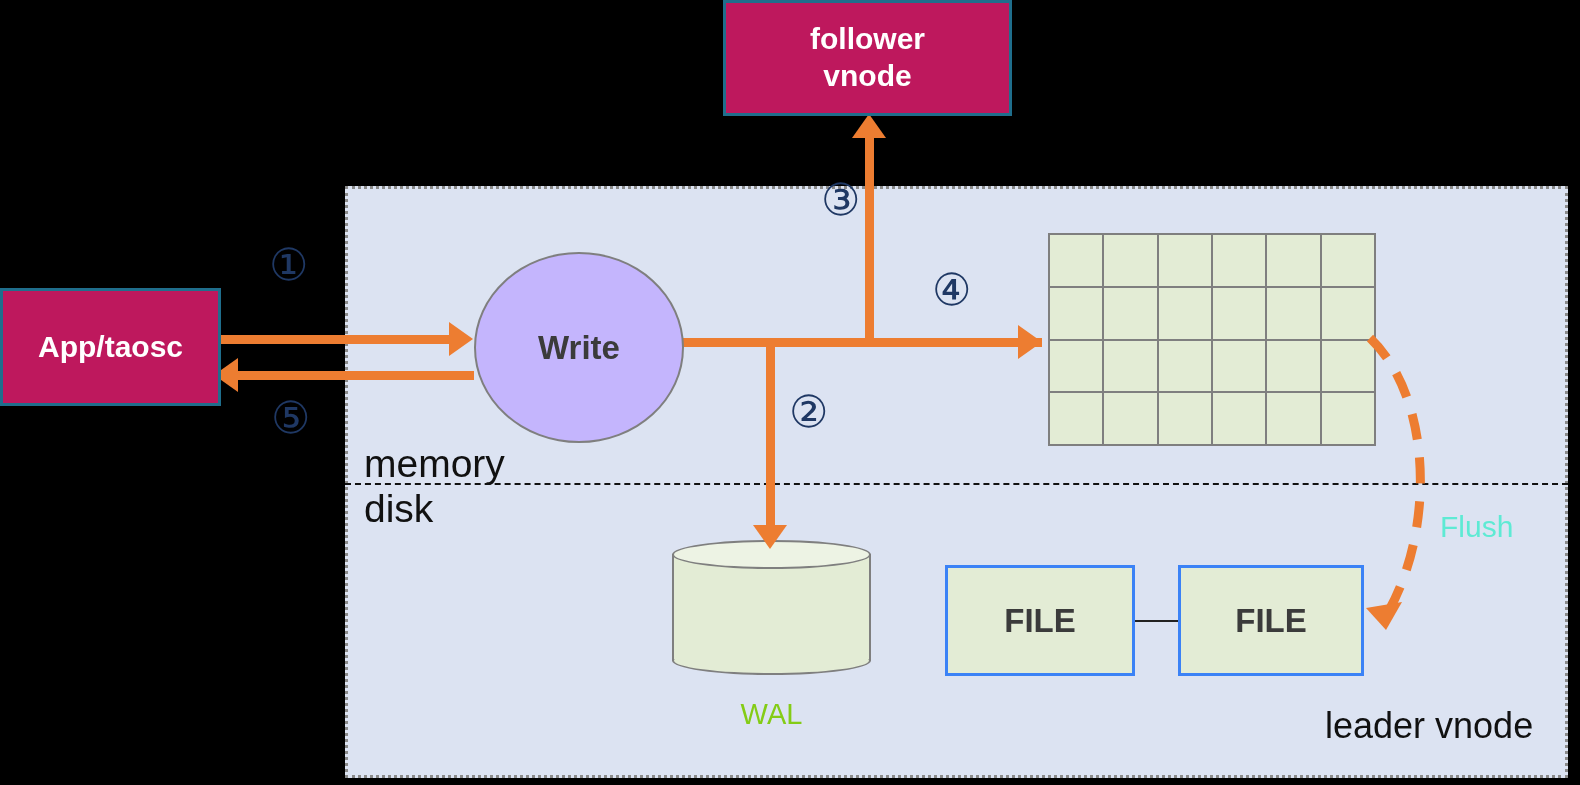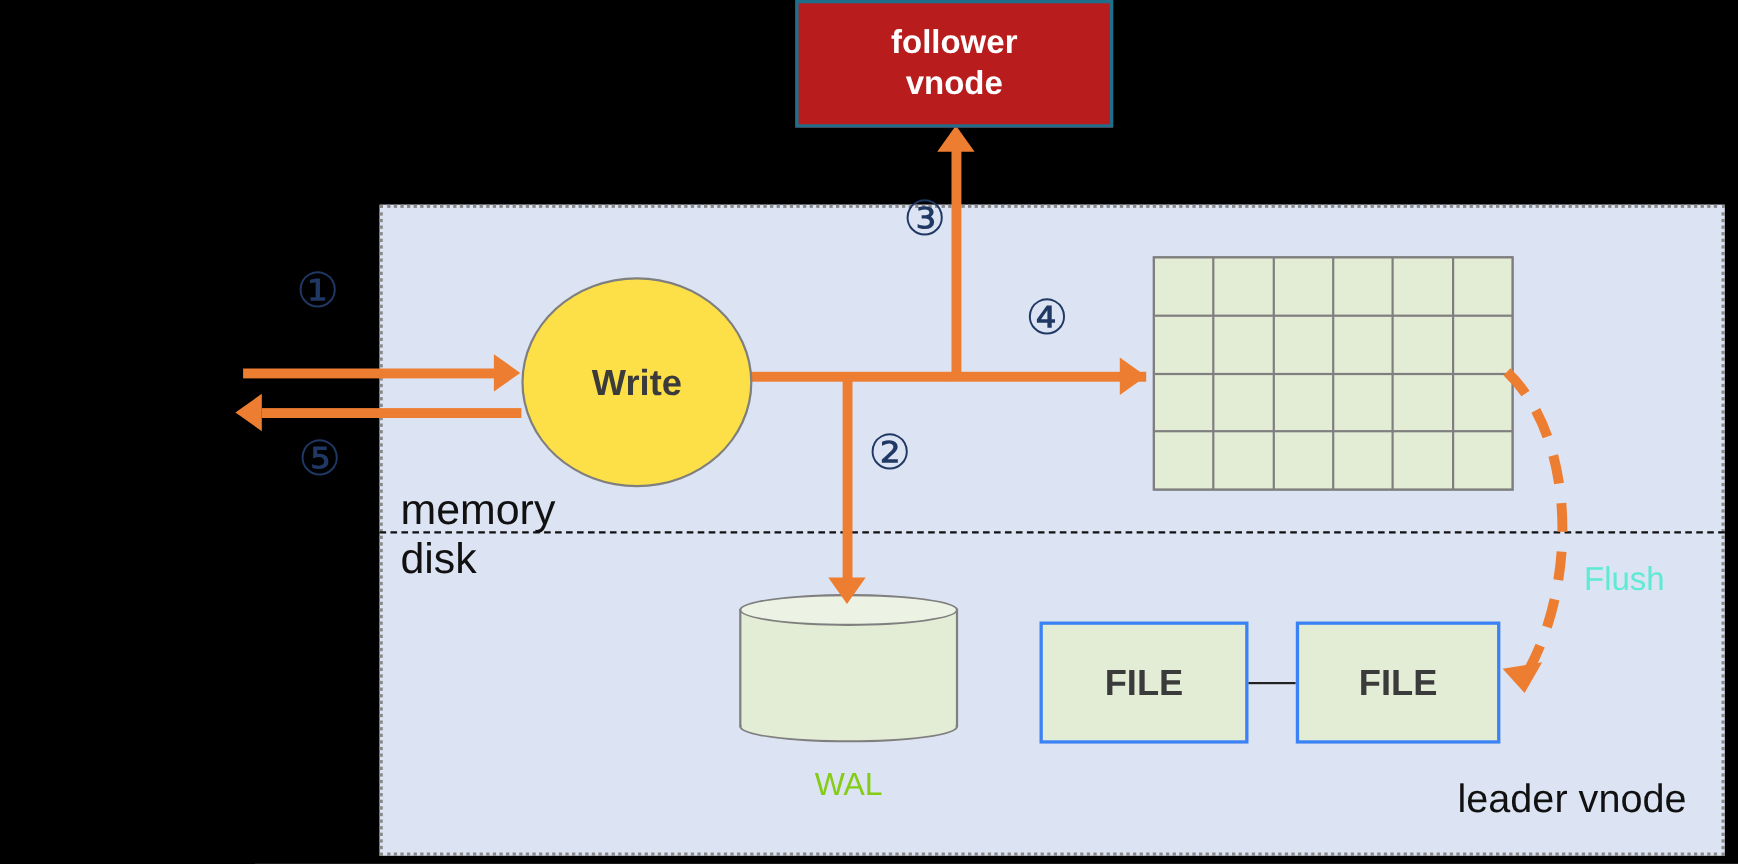--- a/index.html
+++ b/index.html
@@ -11,31 +11,31 @@
   
   .vnode-container{
     position:absolute;left:345px;top:186px;width:1223px;height:592px;
     background:#dce3f2;
     border:3px dotted #8a8a8a;
     box-sizing:border-box;
   }
 
   
   .blue-box{
-    position:absolute;background:#b91c1c;border:3px solid #1f6e8c;
+    position:absolute;background:#be185d;border:3px solid #1f6e8c;
     box-sizing:border-box;display:flex;align-items:center;justify-content:center;
     color:#ffffff;font-weight:bold;text-align:center;line-height:1.22;
   }
   #app-box{left:0px;top:288px;width:221px;height:118px;font-size:30px;}
   #follower-box{left:723px;top:0px;width:289px;height:116px;font-size:30px;}
 
   
   #write-ellipse{
     position:absolute;left:474px;top:252px;width:210px;height:191px;
-    background:#fde047;border:2px solid #7f7f7f;border-radius:50%;
+    background:#c4b5fd;border:2px solid #7f7f7f;border-radius:50%;
     box-sizing:border-box;display:flex;align-items:center;justify-content:center;
     color:#3b3b3b;font-size:33px;font-weight:bold;
   }
 
   
   #memtable{
     position:absolute;left:1048px;top:233px;width:328px;height:213px;
     display:grid;grid-template-columns:repeat(6,1fr);grid-template-rows:repeat(4,1fr);
     background:#7f7f7f;gap:2px;border:2px solid #7f7f7f;box-sizing:border-box;
   }
@@ -180,20 +180,21 @@
   <div class="arw" id="arw3"></div>
 
   <div id="write-ellipse">Write</div>
 
   <svg id="flush-svg" viewBox="0 0 120 310" xmlns="http://www.w3.org/2000/svg">
     <path d="M 30 8 C 95 70, 95 210, 42 292" fill="none" stroke="#ED7D31" stroke-width="9" stroke-dasharray="26 18" stroke-linecap="butt"></path>
     <polygon points="46,300 62,272 26,278" fill="#ED7D31"></polygon>
   </svg>
   <div id="flush-label">Flush</div>
 
+  <div class="blue-box" id="app-box">App/taosc</div>
 
   <div class="blue-box" id="follower-box">
     <div>
       <div>follower</div>
       <div>vnode</div>
     </div>
   </div>
 
   <div class="step" id="step-1">①</div>
   <div class="step" id="step-2">②</div>

